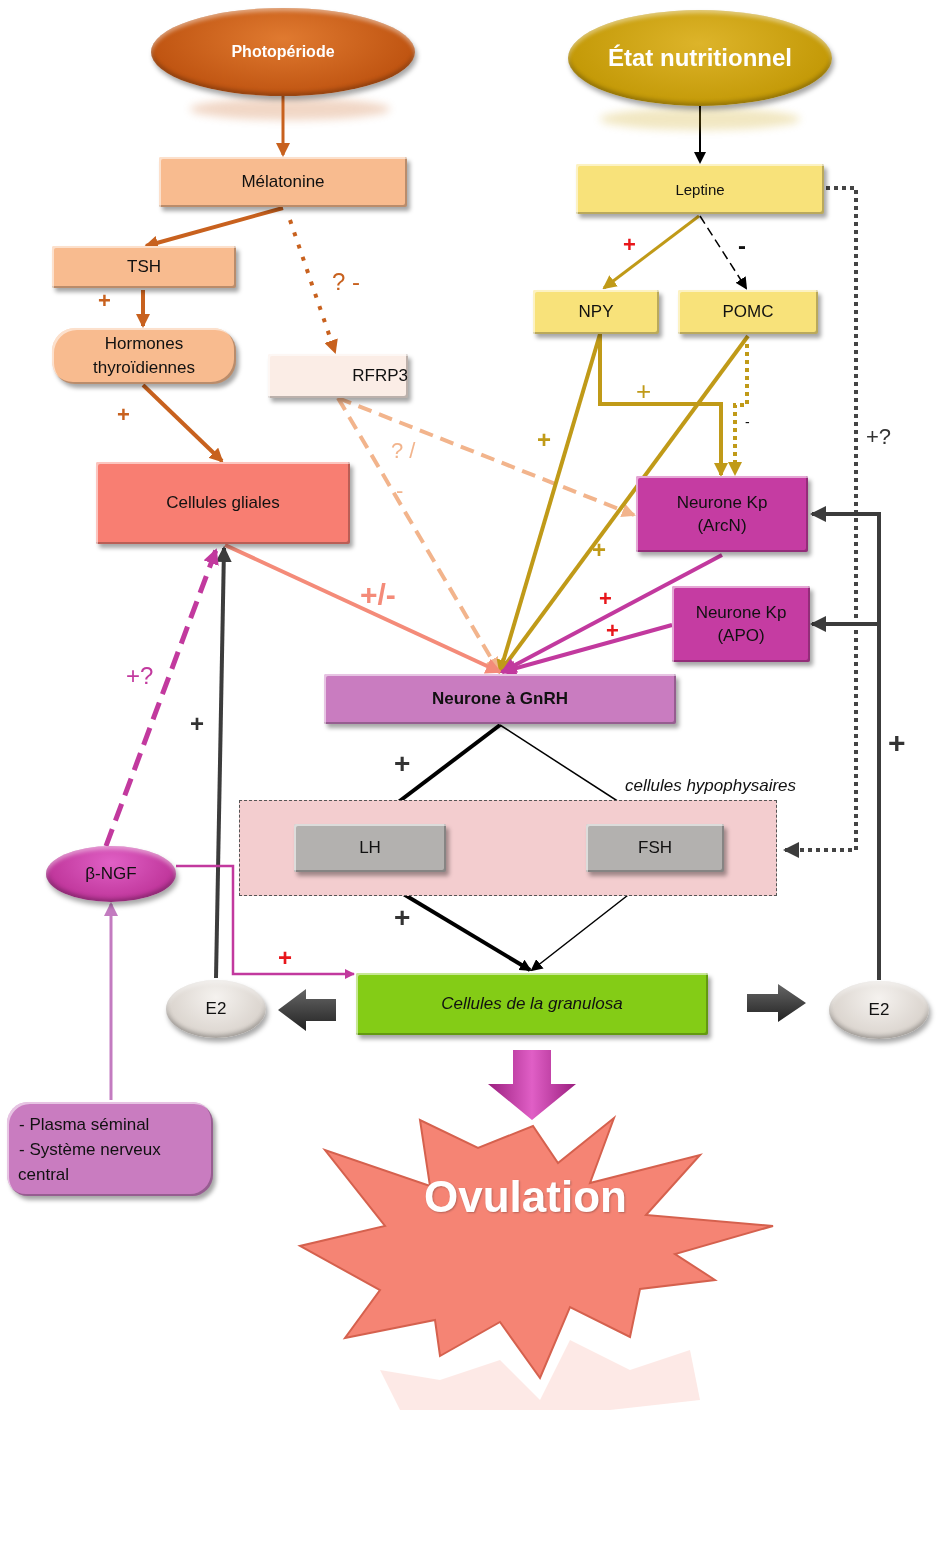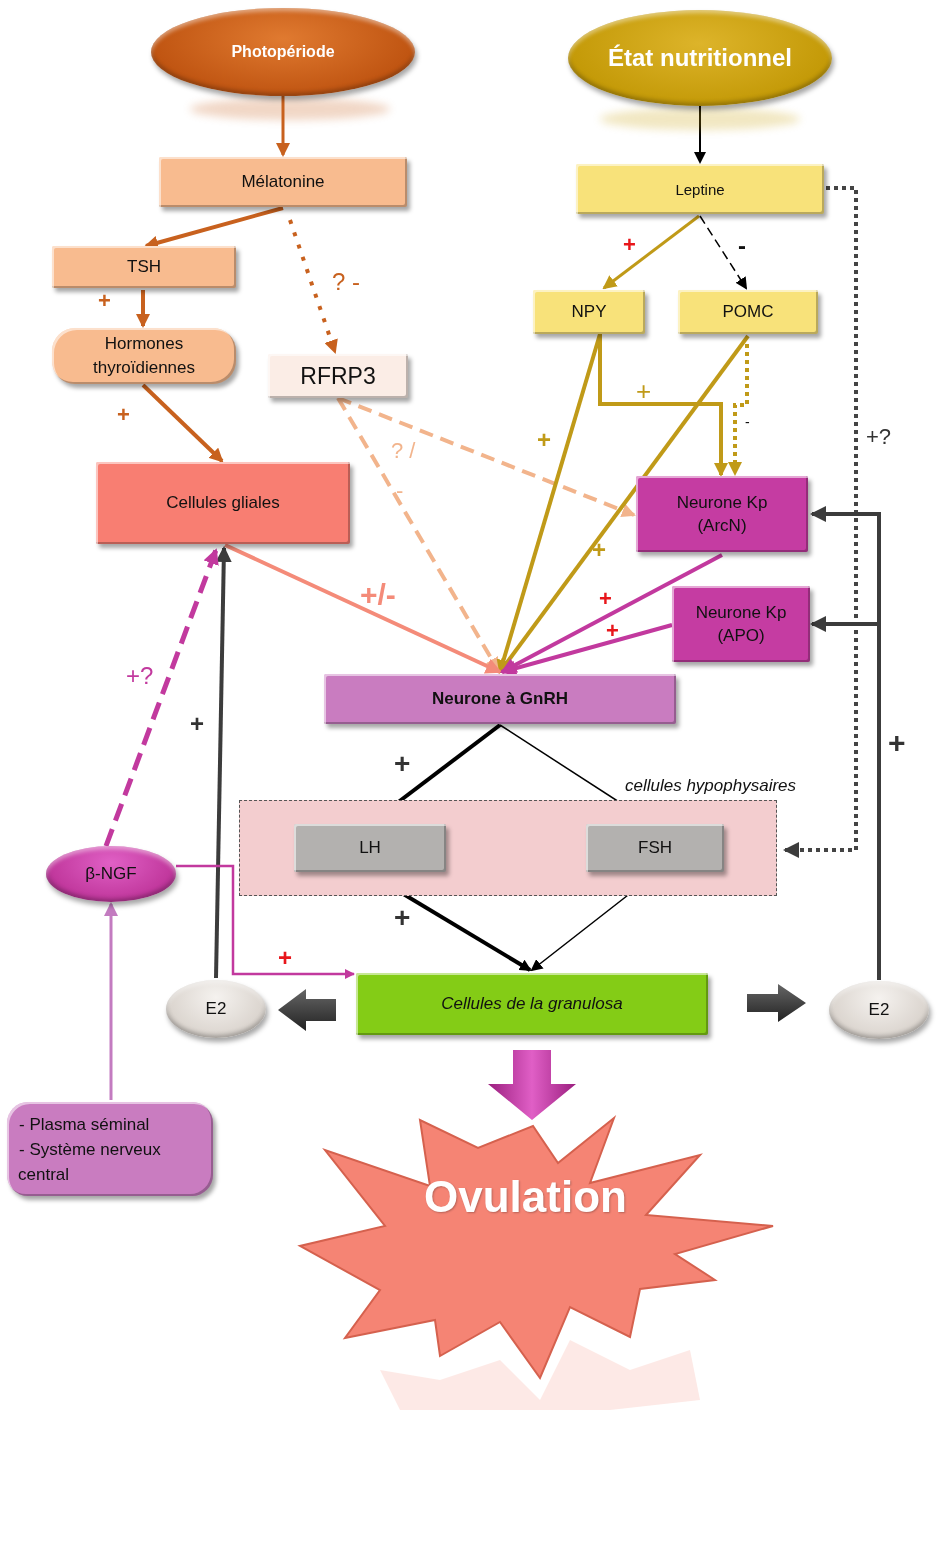--- a/index.html
+++ b/index.html
@@ -126,25 +126,25 @@
 </div>
 
 <div class="node box" style="left:52px;top:246px;width:184px;height:42px;background:#F8BB8F;font-size:17px;">
   <span>TSH</span>
 </div>
 
 <div class="node box" style="left:52px;top:328px;width:184px;height:56px;background:#F8BB8F;font-size:17px;line-height:24px;padding:0 18px;border-radius:23px;">
   <span>Hormones thyroïdiennes</span>
 </div>
 
-<div class="node box" style="left:268px;top:354px;width:140px;height:44px;background:#FBEDE6;font-size:23px;">
+<div class="node box" style="left:268px;top:354px;width:140px;height:44px;background:#FBEDE6;font-size:17px;justify-content:flex-end;">
   <span>RFRP3</span>
 </div>
 
-<div class="node box" style="left:533px;top:290px;width:112px;height:44px;background:#F8E27A;font-size:17px;">
+<div class="node box" style="left:533px;top:290px;width:126px;height:44px;background:#F8E27A;font-size:17px;">
   <span>NPY</span>
 </div>
 
 <div class="node box" style="left:678px;top:290px;width:140px;height:44px;background:#F8E27A;font-size:17px;">
   <span>POMC</span>
 </div>
 
 <div class="node box" style="left:96px;top:462px;width:254px;height:82px;background:#F87E72;font-size:17px;">
   <span>Cellules gliales</span>
 </div>

